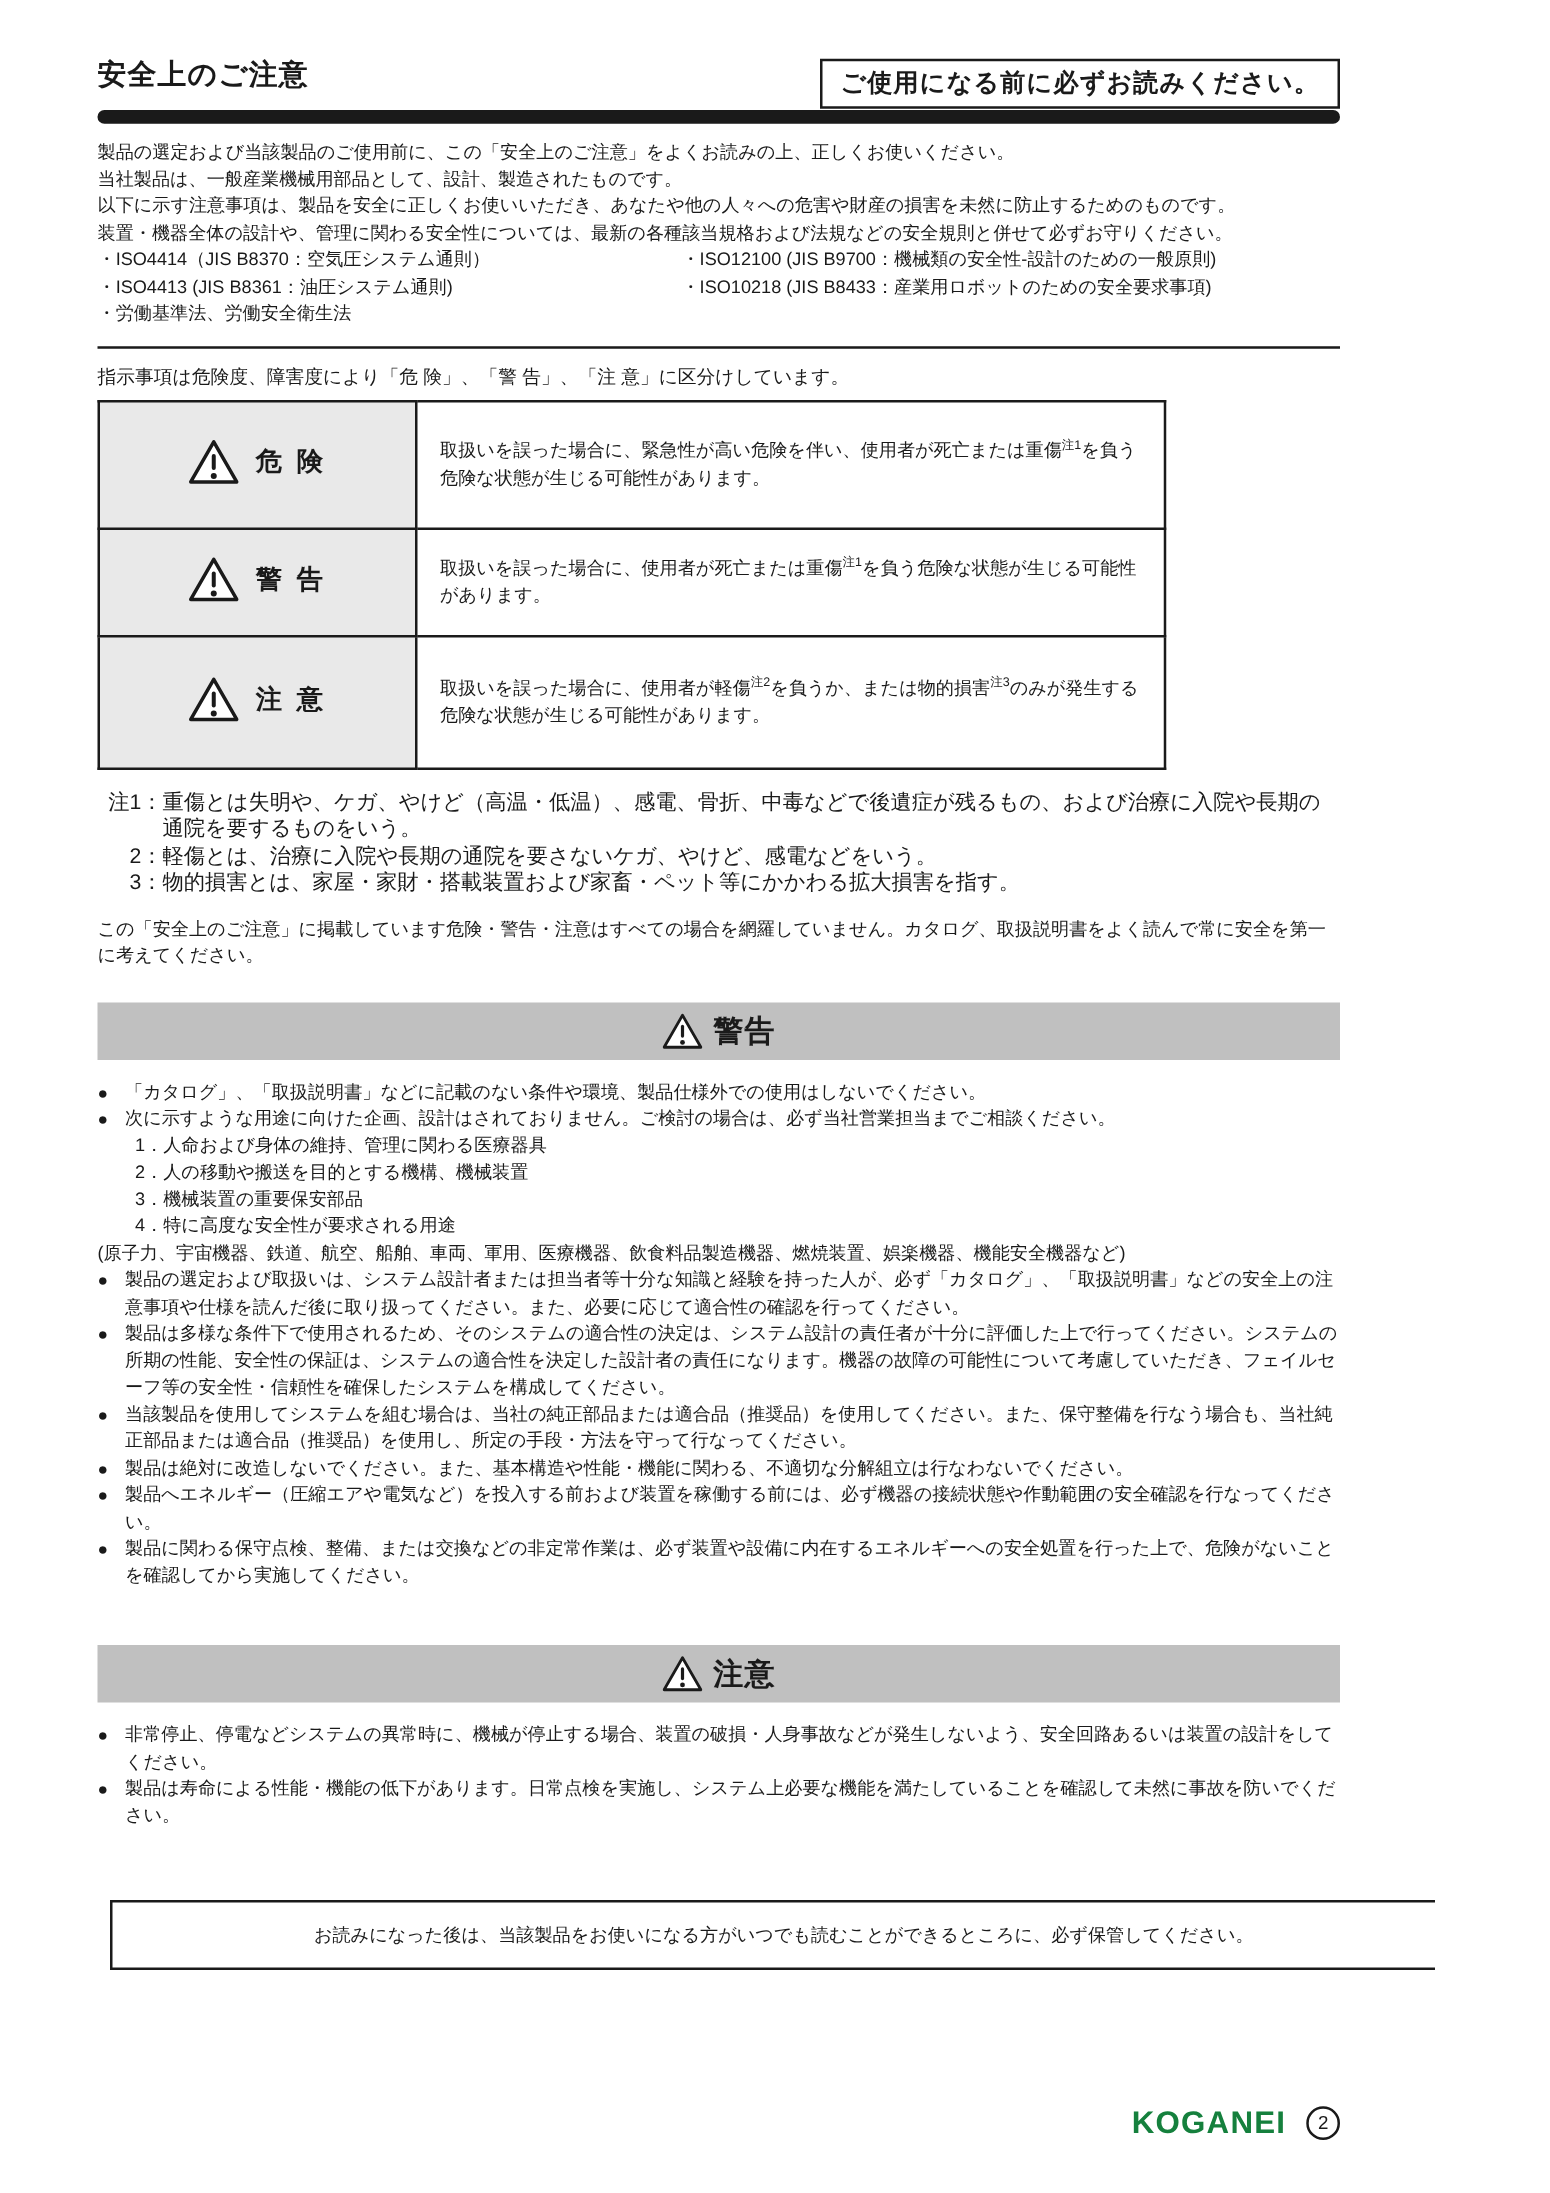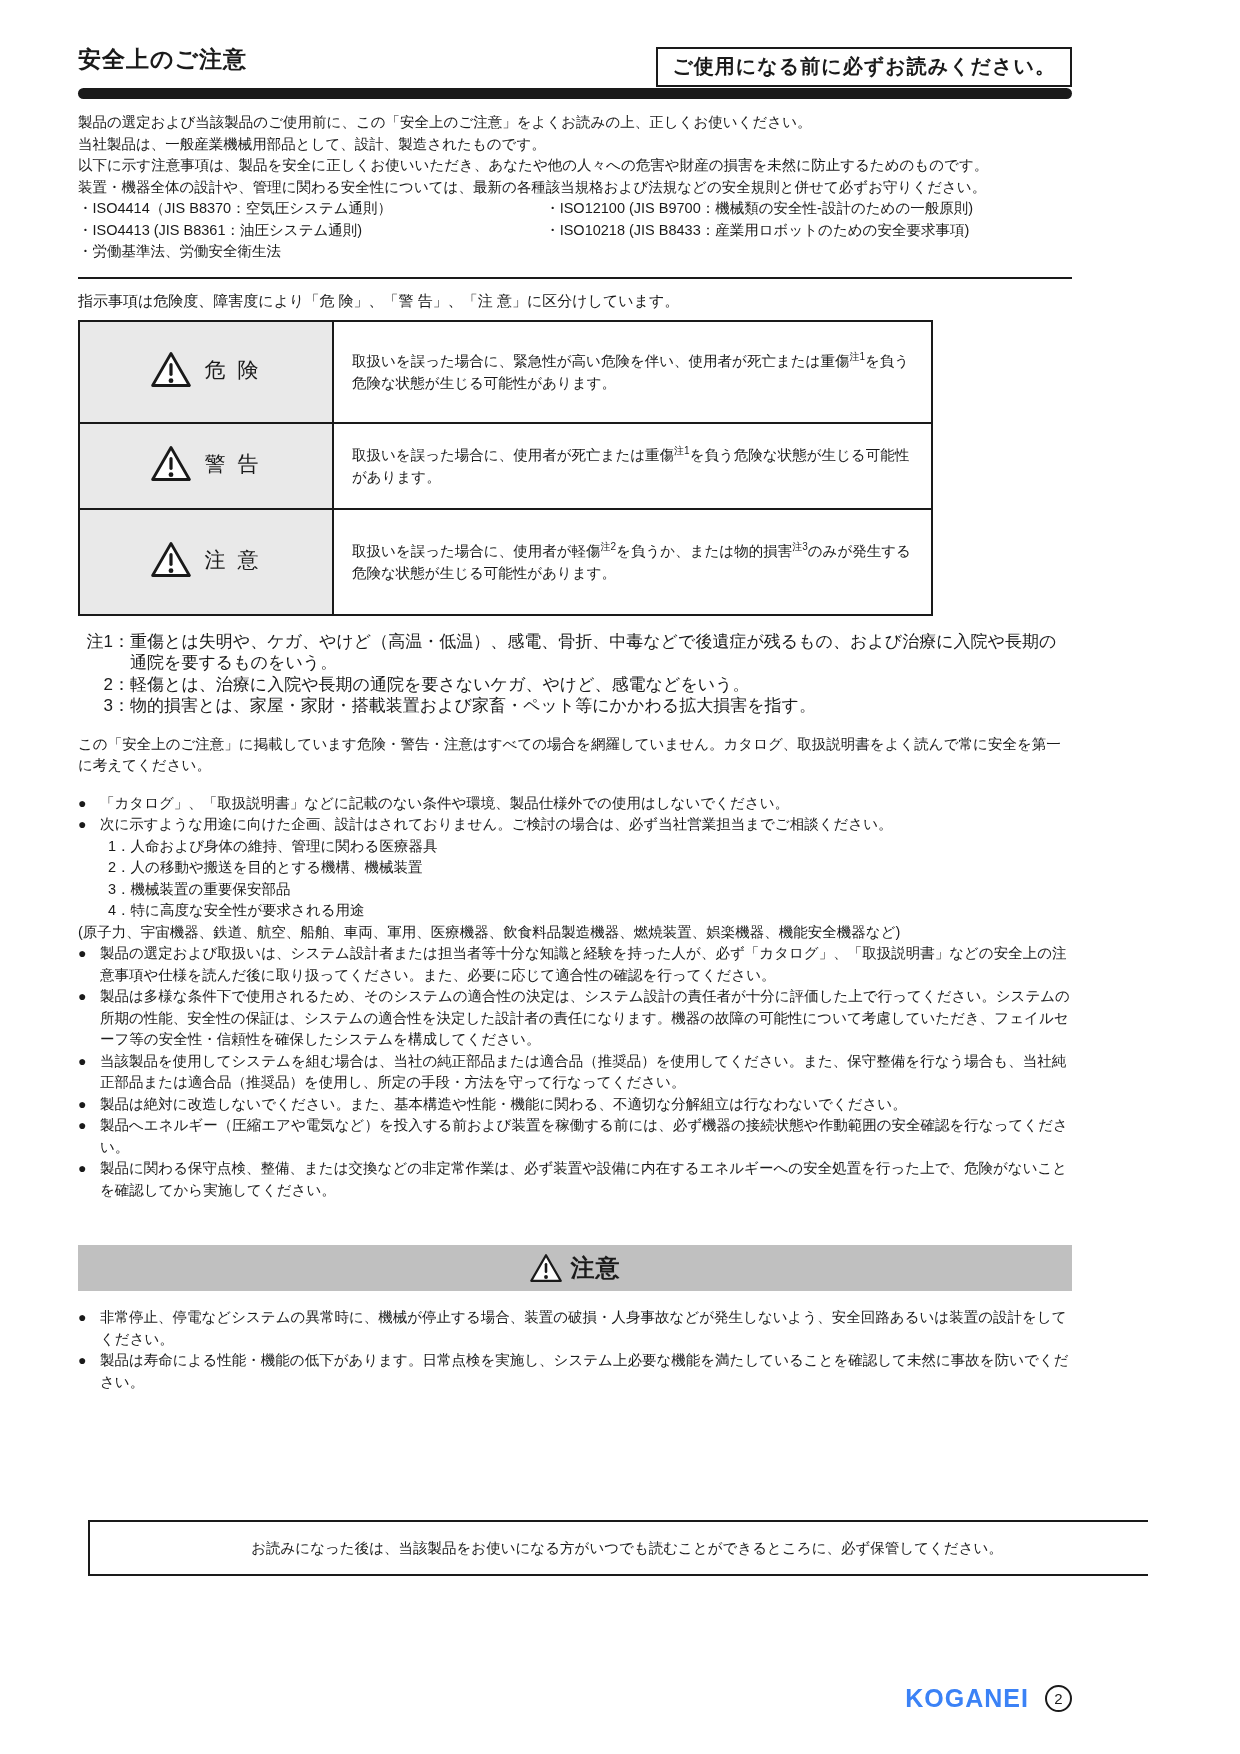--- a/index.html
+++ b/index.html
@@ -20,21 +20,21 @@
   .standards{display:flex; margin-top:0;justify-content:center;}
   .std-col{line-height:21.5px;}
   .std-col.left{width:47%;}
   .std-col.right{width:53%;}
   .divider{border:none; border-top:2px solid #1a1a1a; margin:14px 0 0;}
   .classify-intro{font-size:15px; margin:13px 0 9px;}
   
   .hazard-table{border-collapse:collapse; width:855px;}
   .hazard-table td{border:2px solid #1a1a1a;}
   .hz-label{width:250px; background:#e9e9e9; text-align:center; vertical-align:middle;}
-  .hz-label-inner{display:inline-flex; align-items:center; gap:14px; font-size:21px; font-weight:normal; letter-spacing:3px;justify-content:flex-end;}
+  .hz-label-inner{display:inline-flex; align-items:center; gap:14px; font-size:21px; font-weight:bold; letter-spacing:3px;justify-content:flex-end;}
   .hz-desc{padding:10px 18px; font-size:14.5px; line-height:22px; vertical-align:middle;border-radius:22px;}
   .hazard-table tr:nth-child(1) td{height:80px;}
   .hazard-table tr:nth-child(2) td{height:64px;}
   .hazard-table tr:nth-child(3) td{height:84px;}
   .noteref{font-size:10px; line-height:0; vertical-align:super;}
   
   .warn-tri{display:inline-block; line-height:0;}
   .hz-tri svg{width:40px; height:37px;}
   .banner-tri svg{width:32px; height:42px;}
   
@@ -56,21 +56,21 @@
   .caution-banner{margin-top:44px;}
   
   .keep-box{
     position:absolute; top:1520px; left:88px; width:1078px; height:56px;
     border:2px solid #1a1a1a; box-sizing:border-box;
     display:flex; align-items:center; justify-content:center;
     font-size:14.5px;
   }
   
   .footer{position:absolute; top:1684px; right:76px; display:flex; align-items:center; gap:16px;}
-  .logo{color:#3b82f6; font-weight:bold; font-size:25px; letter-spacing:1px;}
+  .logo{color:#15803d; font-weight:bold; font-size:25px; letter-spacing:1px;}
   .page-circle{width:27px; height:27px; border:2px solid #1a1a1a; border-radius:50%; box-sizing:border-box; display:flex; align-items:center; justify-content:center; font-size:15px; color:#1a1a1a;}
 </style>
 </head>
 <body>
 
 <div class="page">
 
   <div class="hdr">
     <div class="title">安全上のご注意</div>
     <div class="notice-box">ご使用になる前に必ずお読みください。</div>
@@ -148,20 +148,28 @@
         <span class="ntext">軽傷とは、治療に入院や長期の通院を要さないケガ、やけど、感電などをいう。</span>
       </div>
       <div class="note-item">
         <span class="nlabel">3：</span>
         <span class="ntext">物的損害とは、家屋・家財・搭載装置および家畜・ペット等にかかわる拡大損害を指す。</span>
       </div>
     </div>
 
   <div class="coverage">この「安全上のご注意」に掲載しています危険・警告・注意はすべての場合を網羅していません。カタログ、取扱説明書をよく読んで常に安全を第一に考えてください。</div>
 
+  <div class="banner">
+    <span class="warn-tri banner-tri"><svg viewBox="0 0 100 92" xmlns="http://www.w3.org/2000/svg">
+          <path d="M50 6 L96 86 L4 86 Z" fill="#ffffff" stroke="#1a1a1a" stroke-width="7" stroke-linejoin="round"></path>
+          <rect x="46" y="30" width="8" height="32" rx="4" fill="#1a1a1a"></rect>
+          <circle cx="50" cy="74" r="6" fill="#1a1a1a"></circle>
+        </svg></span>
+    <span class="banner-text">警告</span>
+  </div>
   <div class="items" id="warning-items">
       <div class="li bullet">
         <span class="marker">●</span>
         <span class="litext">「カタログ」、「取扱説明書」などに記載のない条件や環境、製品仕様外での使用はしないでください。</span>
       </div>
       <div class="li bullet">
         <span class="marker">●</span>
         <span class="litext">次に示すような用途に向けた企画、設計はされておりません。ご検討の場合は、必ず当社営業担当までご相談ください。</span>
       </div>
       <div class="li sub">1．人命および身体の維持、管理に関わる医療器具</div>

